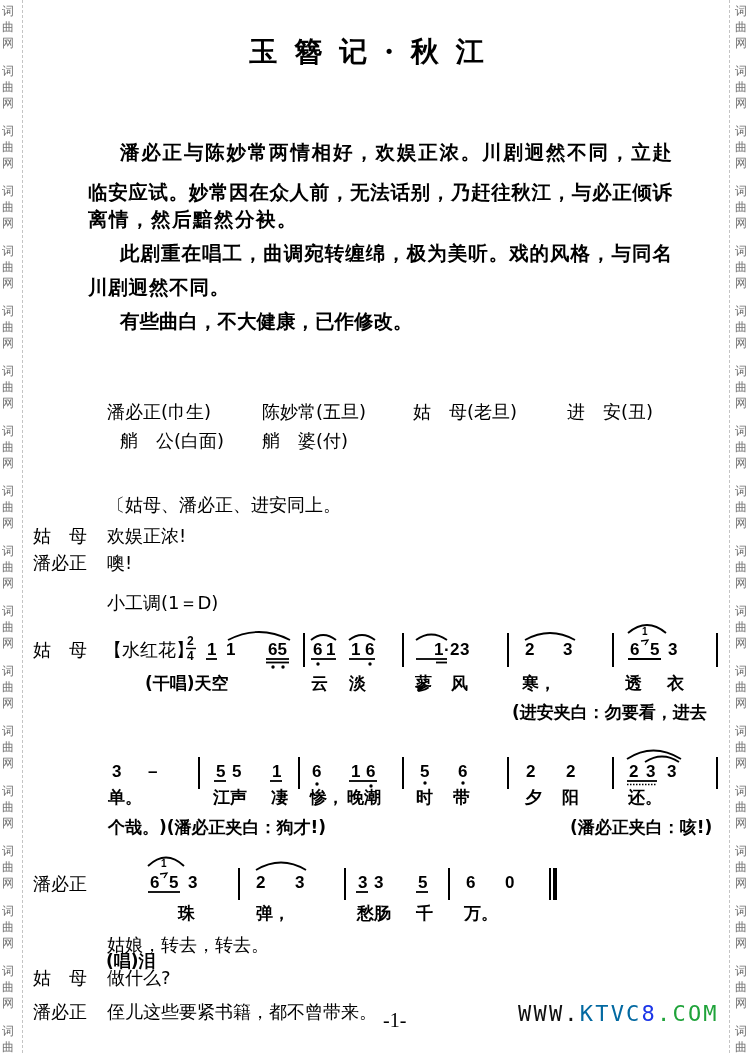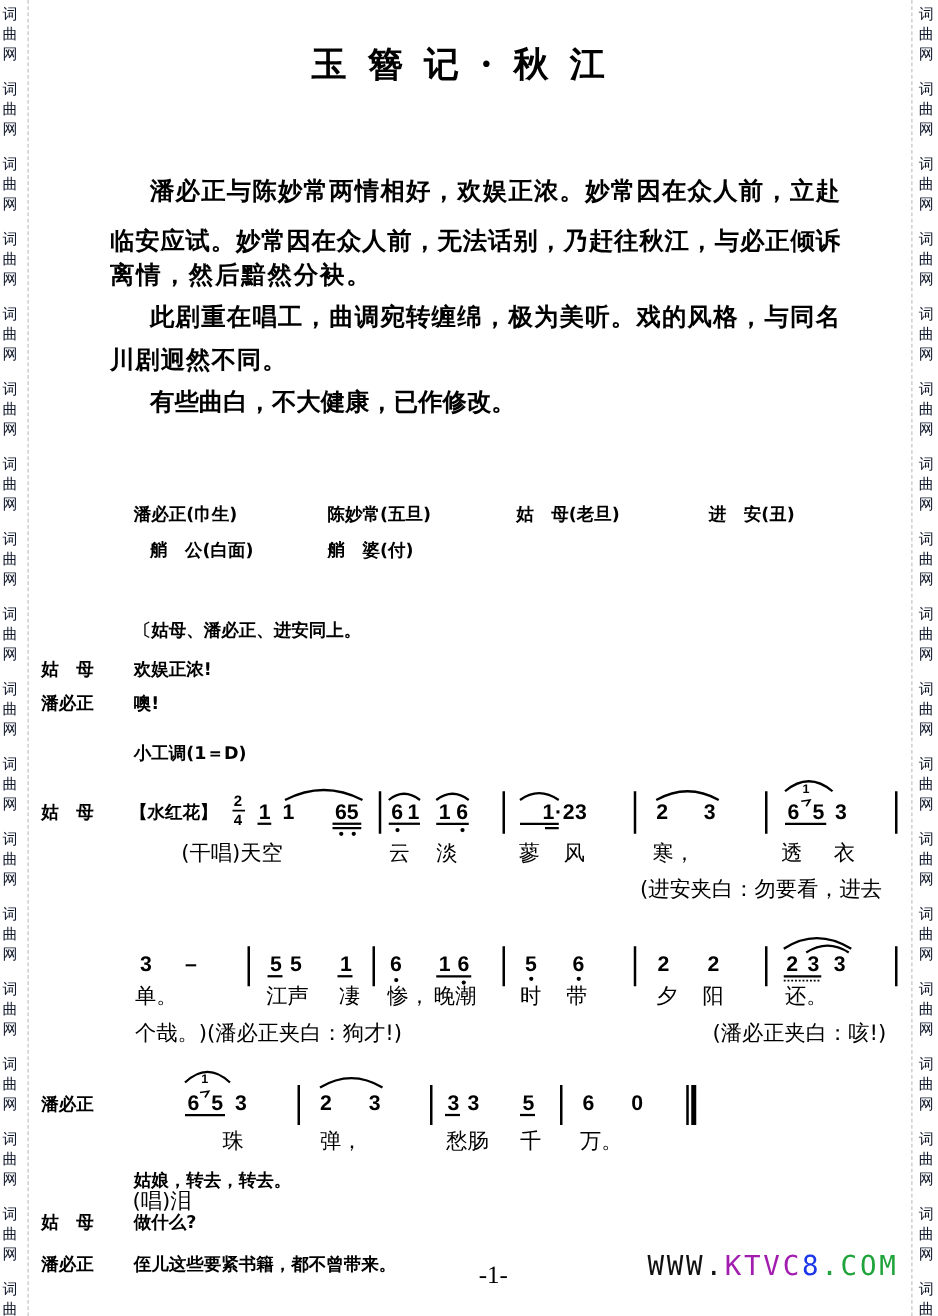--- a/index.html
+++ b/index.html
@@ -3,34 +3,34 @@
 <meta charset="utf-8">
 <style>
   html, body { margin:0; padding:0; background:#fff; }
   body { width:750px; height:1053px; position:relative; overflow:hidden;
          font-family:"DejaVu Sans","Liberation Sans",sans-serif; color:#000; }
   .abs { position:absolute; white-space:nowrap; }
   .title { left:0; width:750px; top:34px; text-align:center; font-size:28px; font-weight:bold;
            letter-spacing:17px; line-height:36px; font-family:"DejaVu Serif","Liberation Serif",serif; }
   .intro { font-size:19.5px; font-weight:bold; line-height:22px; }
   .just { text-align:justify; text-align-last:justify; white-space:normal; overflow:visible; }
-  .t18 { font-size:14px; font-weight:bold; line-height:20px; }
-  .lyr { font-size:17px; font-weight:normal; line-height:20px; }
+  .t18 { font-size:18px; font-weight:normal; line-height:20px; }
+  .lyr { font-size:17px; font-weight:bold; line-height:20px; }
   .note { font-family:"Liberation Sans","DejaVu Sans",sans-serif; font-size:17px; font-weight:bold; line-height:17px; }
   .grace { font-family:"Liberation Sans",sans-serif; font-size:10px; font-weight:bold; line-height:10px; }
   .ts { font-family:"Liberation Sans",sans-serif; font-size:12px; font-weight:bold; line-height:12px; }
   .bar { position:absolute; width:2px; background:#000; }
   .bar.thin { width:1.5px; }
   .bar.thick { width:3.5px; }
   .marks { position:absolute; left:0; top:0; pointer-events:none; }
   .wm-col { position:absolute; top:0; width:14px; height:1053px; }
   .wm-col.left { left:2px; }
   .wm-col.right { left:735px; }
   .wm-group { display:block; width:13px; height:60px; padding-top:3px; box-sizing:border-box;
-              font-size:12px; line-height:16px; color:#0f172a; word-break:break-all; white-space:normal; }
+              font-size:12px; line-height:16px; color:#737373; word-break:break-all; white-space:normal; }
   .wm-line { position:absolute; top:0; height:1053px; width:0; border-left:1px dashed #c4c4c4; }
   .pagenum { font-family:"Liberation Serif","DejaVu Serif",serif; font-size:20px; line-height:22px; }
   .site { font-family:"DejaVu Sans Mono","Liberation Mono",monospace; font-size:22px; line-height:24px; letter-spacing:2.2px; }
 </style>
 </head>
 <body>
 
 <div class="wm-line" style="left:22px"></div>
 <div class="wm-line" style="left:729px"></div>
 <div class="wm-col left">
@@ -70,21 +70,21 @@
   <span class="wm-group">词曲网</span>
   <span class="wm-group">词曲网</span>
   <span class="wm-group">词曲网</span>
   <span class="wm-group">词曲网</span>
   <span class="wm-group">词曲网</span>
 </div>
 
 <div class="abs title">玉簪记·秋江</div>
 
 <div>
-  <div class="abs intro just" style="left:120px;top:142px;width:552px">潘必正与陈妙常两情相好，欢娱正浓。妙常因在众人前，立赴</div>
+  <div class="abs intro just" style="left:120px;top:142px;width:552px">潘必正与陈妙常两情相好，欢娱正浓。川剧迥然不同，立赴</div>
   <div class="abs intro just" style="left:88px;top:182px;width:584px">临安应试。妙常因在众人前，无法话别，乃赶往秋江，与必正倾诉</div>
   <div class="abs intro" style="left:88px;top:209px;letter-spacing:1.5px">离情，然后黯然分袂。</div>
   <div class="abs intro just" style="left:120px;top:243px;width:552px">此剧重在唱工，曲调宛转缠绵，极为美听。戏的风格，与同名</div>
   <div class="abs intro" style="left:88px;top:277px;letter-spacing:0.8px">川剧迥然不同。</div>
   <div class="abs intro" style="left:120px;top:311px">有些曲白，不大健康，已作修改。</div>
 </div>
 
 <div>
   <div class="abs t18" style="left:107px;top:402px"><span>潘必正</span><span>(巾生)</span></div>
   <div class="abs t18" style="left:262px;top:402px"><span>陈妙常</span><span>(五旦)</span></div>
@@ -271,14 +271,14 @@
 </svg>
 
 <div class="abs t18" style="left:107px;top:935px">姑娘，转去，转去。</div>
 <div class="abs t18" style="left:33px;top:968px">姑　母</div>
 <div class="abs t18" style="left:107px;top:968px">做什么?</div>
 <div class="abs t18" style="left:33px;top:1002px">潘必正</div>
 <div class="abs t18" style="left:107px;top:1002px">侄儿这些要紧书籍，都不曾带来。</div>
 
 <div class="abs pagenum" style="left:383px;top:1009px">-1-</div>
 <div class="abs site" style="left:518px;top:1002px">
-  <span style="color:#111">WWW.</span><span style="color:#a21caf">KTVC</span><span style="color:#1b35e8">8</span><span style="color:#1fa33a">.COM</span>
+  <span style="color:#111">WWW.</span><span style="color:#0369a1">KTVC</span><span style="color:#1b35e8">8</span><span style="color:#1fa33a">.COM</span>
 </div>
 
 </body></html>

